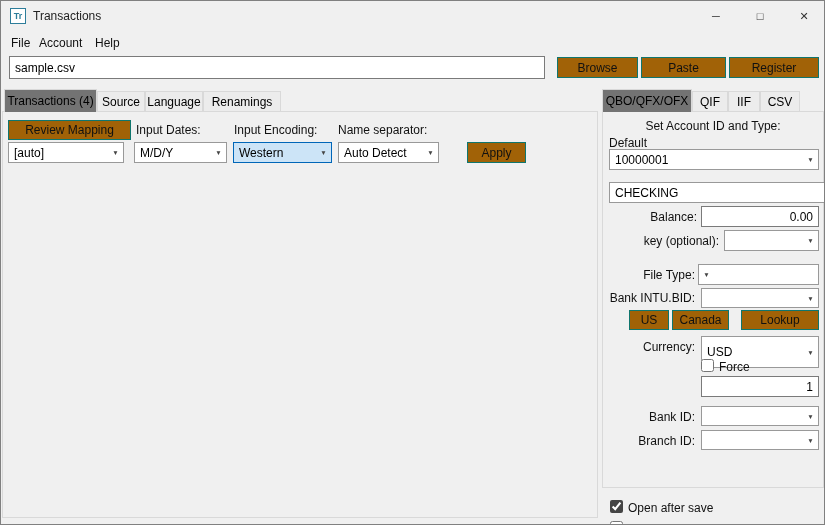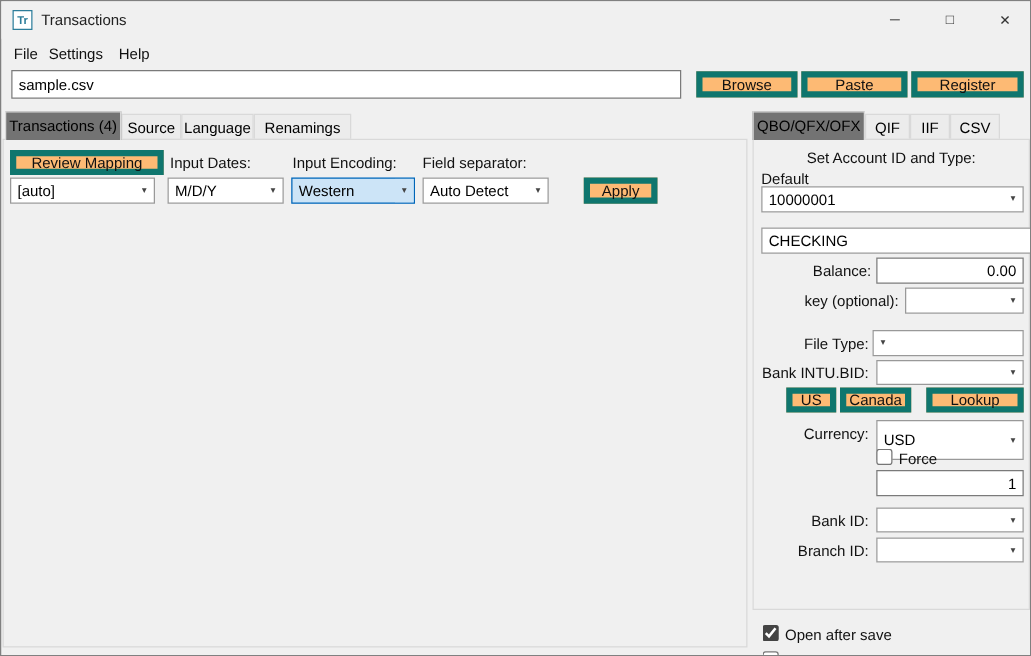--- a/index.html
+++ b/index.html
@@ -14,21 +14,21 @@
               display:flex; align-items:center; justify-content:center; }
   .title-text { position:absolute; left:32px; top:8px; font-size:12px; color:#222; }
   .winbtn { position:absolute; top:0; width:44px; height:30px; display:flex; align-items:center; justify-content:center;
             font-size:11px; color:#333; }
 
   
   .menubar { position:absolute; left:0; top:30px; width:100%; height:21px; }
   .menuitem { position:absolute; top:3px; padding:2px 5px; font-size:12px; color:#111; }
 
   
-  .btn { position:absolute; background:#fdba74; border:5px solid #0f766e; display:flex; align-items:center;
+  .btn { position:absolute; background:#a16207; border:1px solid #0f766e; display:flex; align-items:center;
          justify-content:center; font-size:12px; color:#111; cursor:default; }
   .tin { position:absolute; background:#fff; border:1px solid #7a7a7a; font-family:"Liberation Sans",sans-serif;
          font-size:12px; padding:0 5px; outline:none; }
   .tin.right { text-align:right; }
   .combo { position:absolute; background:#fff; border:1px solid #999; display:flex; align-items:stretch; overflow:hidden; }
   .combo .ctxt { flex:1; padding:0 5px; display:flex; align-items:center; white-space:nowrap; overflow:hidden; }
   .combo .carr { width:15px; display:flex; align-items:center; justify-content:center; font-size:6.5px; color:#444; }
   .combo.focus { border-color:#0066b8; background:#cce4f7; }
   .combo.focus .carr { background:#cce4f7; }
   .cb { position:absolute; width:13px; height:13px; margin:0; accent-color:#444; }
@@ -69,21 +69,21 @@
   <div class="titlebar">
     <div class="app-icon">Tr</div>
     <div class="title-text">Transactions</div>
     <div class="winbtn" style="left:693px;">─</div>
     <div class="winbtn" style="left:737px;">□</div>
     <div class="winbtn" style="left:781px;">✕</div>
   </div>
 
   <div class="menubar">
     <div class="menuitem" style="left:5px;">File</div>
-    <div class="menuitem" style="left:33px;">Settings</div>
+    <div class="menuitem" style="left:33px;">Account</div>
     <div class="menuitem" style="left:89px;">Help</div>
   </div>
 
   <input class="tin" style="left: 8px; top: 55px; width: 536px; height: 23px;" value="sample.csv">
   <div class="btn" style="left:556px; top:56px; width:81px; height:21px;">Browse</div>
   <div class="btn" style="left:728px; top:56px; width:90px; height:21px;">Register</div>
   <div class="btn" style="left:640px; top:56px; width:85px; height:21px;">Paste</div>
 
   <div class="tab active" style="left:3px;   width:93px;">Transactions (4)</div>
   <div class="tab inactive" style="left:96px;  width:48px;">Source</div>
@@ -93,21 +93,21 @@
   <div class="tab active" style="left:601px; width:90px;">QBO/QFX/OFX</div>
   <div class="tab inactive" style="left:691px; width:36px;">QIF</div>
   <div class="tab inactive" style="left:727px; width:32px;">IIF</div>
   <div class="tab inactive" style="left:759px; width:40px;">CSV</div>
 
   <div class="tabpage" style="left:1px; top:110px; width:596px; height:407px;"></div>
 
   <div class="btn" style="left:7px; top:119px; width:123px; height:20px; z-index:2;">Review Mapping</div>
   <div class="lbl" style="left:135px; top:122px; z-index:2;">Input Dates:</div>
   <div class="lbl" style="left:233px; top:122px; z-index:2;">Input Encoding:</div>
-  <div class="lbl" style="left:337px; top:122px; z-index:2;">Field separator:</div>
+  <div class="lbl" style="left:337px; top:122px; z-index:2;">Name separator:</div>
 
   <div class="combo" style="left:7px; top:141px; width:116px; height:21px; z-index:2;">
     <span class="ctxt">[auto]</span>
     <span class="carr">▼</span>
   </div>
   <div class="combo" style="left:133px; top:141px; width:93px; height:21px; z-index:2;">
     <span class="ctxt">M/D/Y</span>
     <span class="carr">▼</span>
   </div>
   <div class="combo focus" style="left:232px; top:141px; width:99px; height:21px; z-index:2;">

